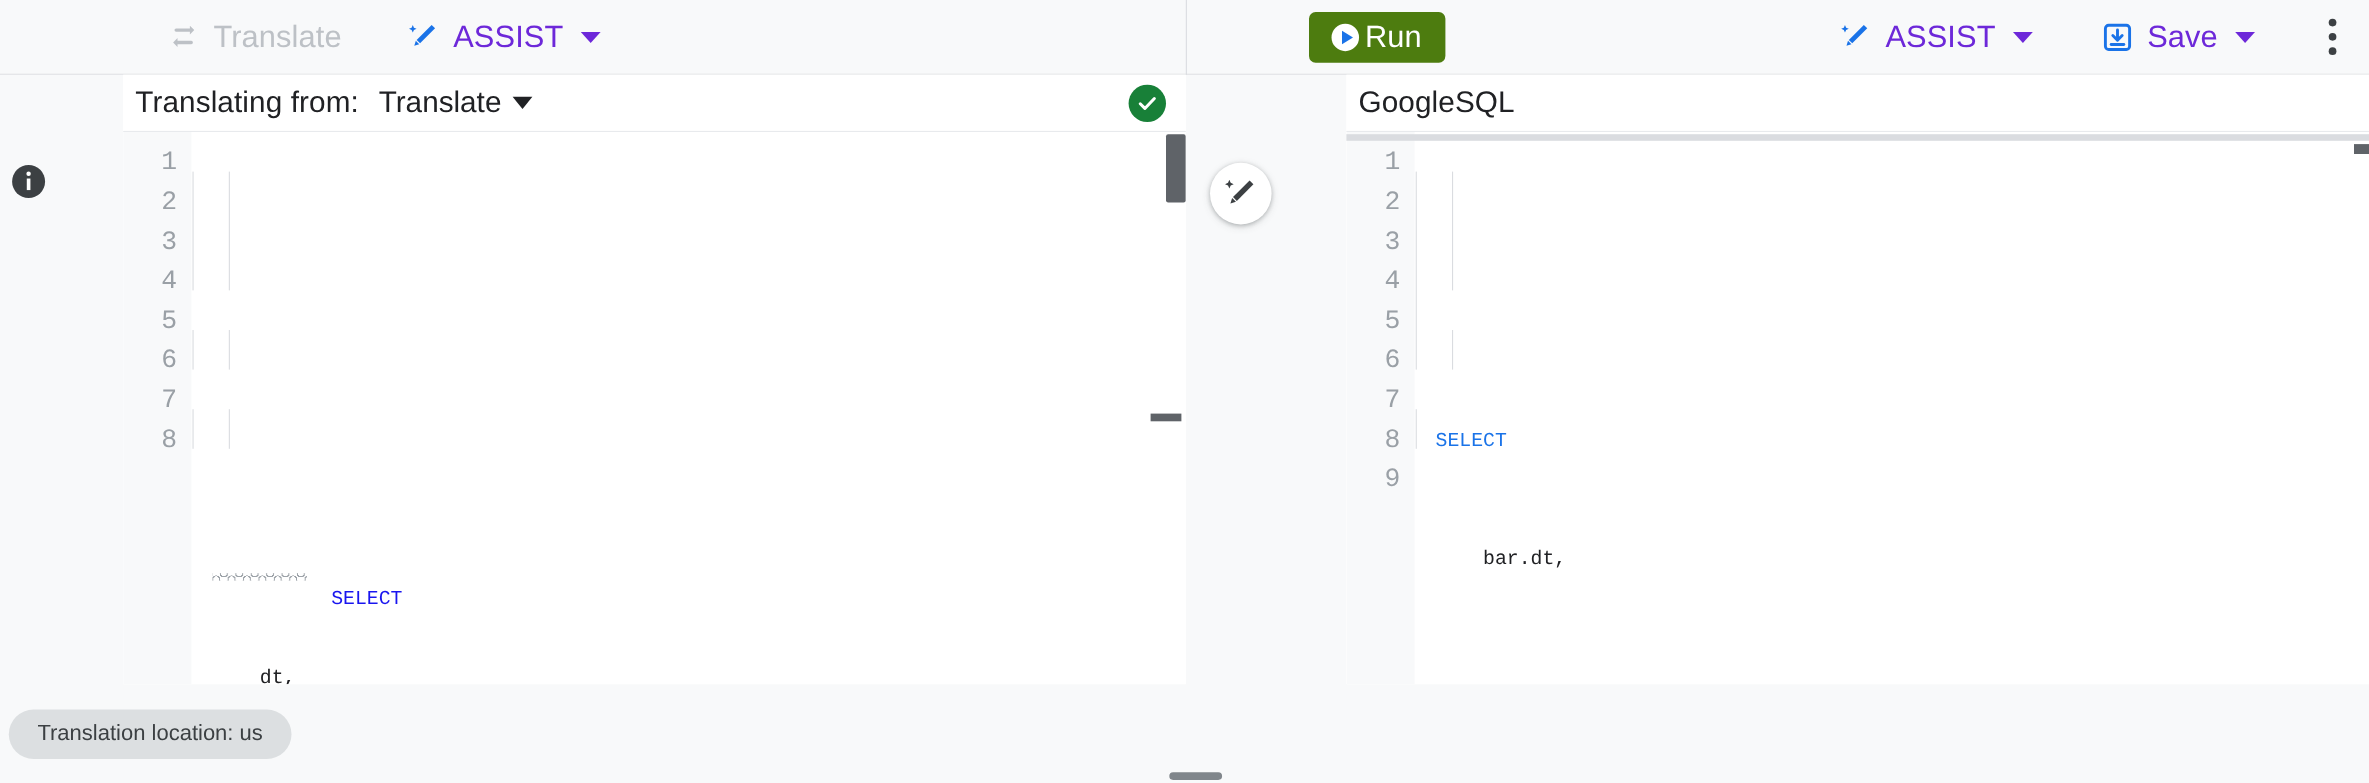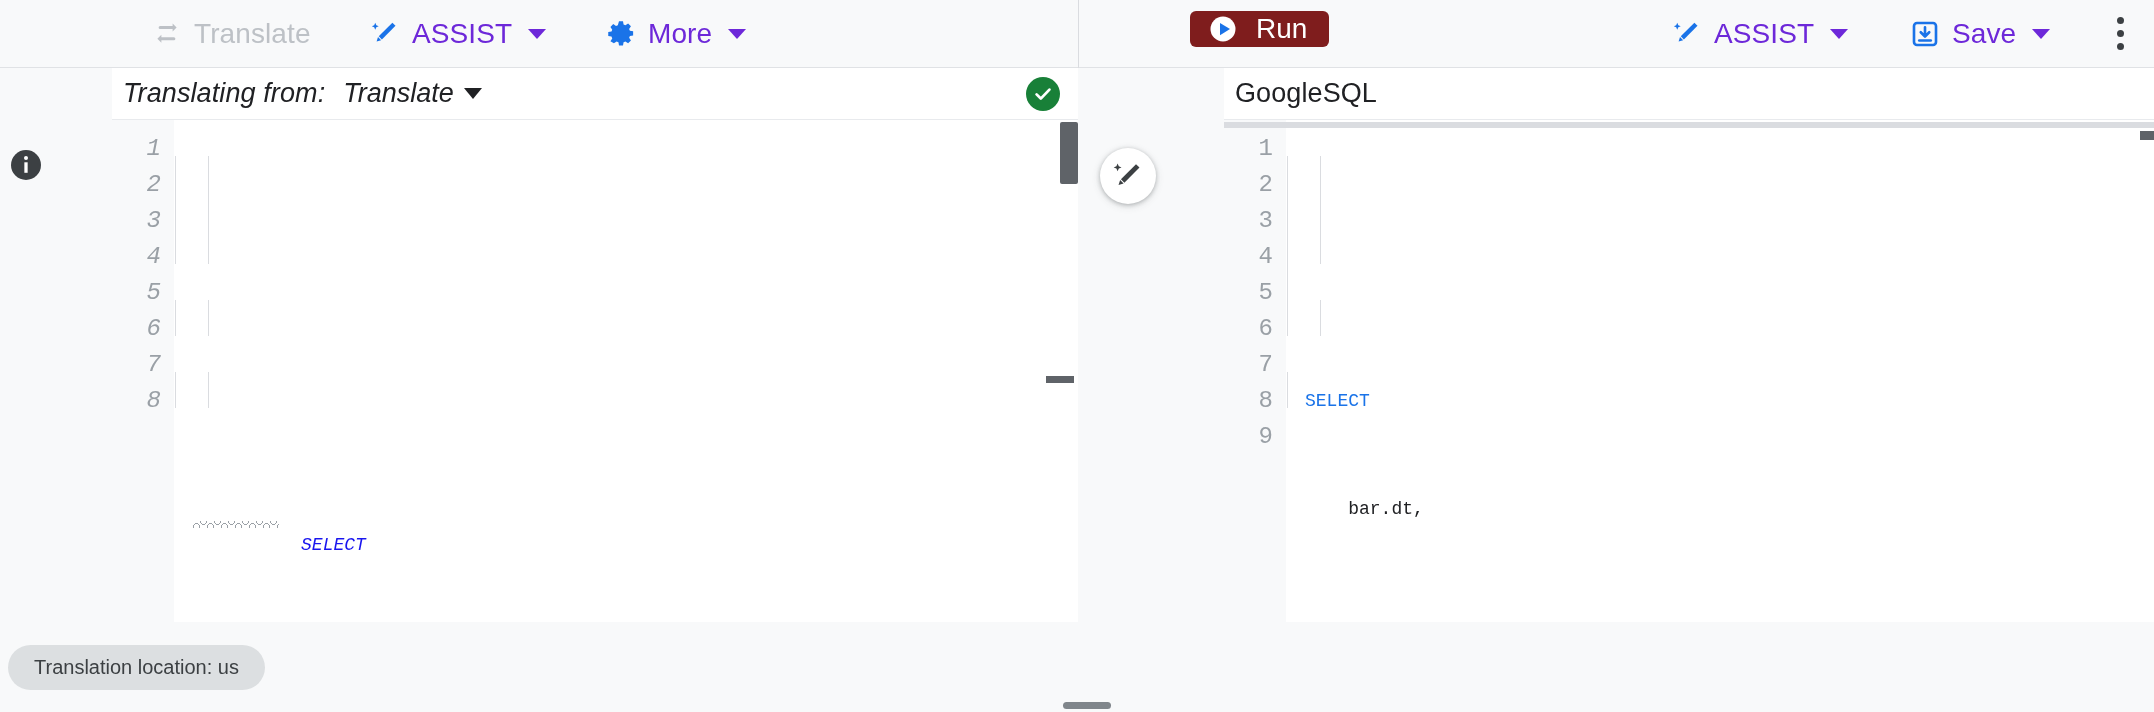--- a/index.html
+++ b/index.html
@@ -32,37 +32,37 @@
   .ico{display:inline-flex;align-items:center;justify-content:center;flex:0 0 auto;}
 
   
   .tb-divider{
     position:absolute;top:0;left:1078px;width:1px;height:68px;background:#dadce0;
   }
 
   
   .run-btn{
     position:absolute;top:11px;left:1190px;
-    height:36px;box-sizing:border-box;
-    display:flex;align-items:center;gap:18px;
-    background:#7f1d1d;color:#fff;border-radius:6px;
+    height:46px;box-sizing:border-box;
+    display:flex;align-items:center;gap:3px;
+    background:#4d7c0f;color:#fff;border-radius:6px;
     padding:0 22px 0 18px;font-size:28px;cursor:pointer;user-select:none;
   }
 
   
   .kebab{
     position:absolute;top:50%;transform:translateY(-50%);left:2103px;
     width:34px;height:44px;display:flex;flex-direction:column;
     align-items:center;justify-content:center;gap:6px;cursor:pointer;
   }
   .kebab i{display:block;width:7px;height:7px;border-radius:50%;background:#3c4043;}
 
   
   .panel{position:absolute;top:68px;background:#fff;}
-  .panel-left{left:112px;width:966px;height:554px;font-style:italic;}
+  .panel-left{left:112px;width:966px;height:554px;}
   .panel-right{left:1224px;width:964px;height:554px;}
 
   .panel-head{
     position:relative;height:52px;box-sizing:border-box;
     border-bottom:1px solid #e8eaed;background:#fff;
     display:flex;align-items:center;padding-left:11px;
   }
   .panel-head .lbl{font-size:27px;color:#202124;letter-spacing:.1px;white-space:nowrap;}
   .panel-head .select{
     display:flex;align-items:center;gap:10px;margin-left:18px;
@@ -152,30 +152,20 @@
         <svg width="30" height="30" viewBox="0 0 24 24" fill="#1a73e8">
           <path d="M4.2 3.0l.85 1.9 1.9.85-1.9.85-.85 1.9-.85-1.9L1.45 5.75l1.9-.85z"></path>
           <path d="M17.9 2.9l2.5 2.5-10.9 10.9-2.5-2.5z"></path>
           <path d="M6.4 14.4l2.5 2.5-3.6 1.1z"></path>
         </svg>
       </span>
       <span>ASSIST</span>
       <span class="caret"></span>
     </div>
 
-    <div class="tb-btn" style="left:598px;">
-      <span class="ico">
-        <svg width="30" height="30" viewBox="0 0 24 24" fill="#1a73e8">
-          <path d="M12 8.4a3.6 3.6 0 1 0 0 7.2 3.6 3.6 0 0 0 0-7.2zm0 5.4a1.8 1.8 0 1 1 0-3.6 1.8 1.8 0 0 1 0 3.6z"></path>
-          <path d="M10.4 1.8h3.2l.45 2.6 1.45.6 2.2-1.45 2.25 2.25-1.45 2.2.6 1.45 2.6.45v3.2l-2.6.45-.6 1.45 1.45 2.2-2.25 2.25-2.2-1.45-1.45.6-.45 2.6h-3.2l-.45-2.6-1.45-.6-2.2 1.45L3.55 17.7 5 15.5l-.6-1.45-2.6-.45v-3.2l2.6-.45L5 8.5 3.55 6.3 5.8 4.05l2.2 1.45 1.45-.6z"></path>
-        </svg>
-      </span>
-      <span>More</span>
-      <span class="caret"></span>
-    </div>
 
     <div class="tb-divider"></div>
 
     <div class="run-btn">
       <span class="ico">
         <svg width="30" height="30" viewBox="0 0 24 24">
           <circle cx="12" cy="12" r="10" fill="#ffffff"></circle>
           <path d="M9.6 7.1l8 4.9-8 4.9z" fill="#1a73e8"></path>
         </svg>
       </span>
@@ -245,20 +235,21 @@
         <div class="ind" style="left:34px;top:36px;height:108px;"></div>
         <div class="ind" style="left:1px;top:180px;height:36px;"></div>
         <div class="ind" style="left:34px;top:180px;height:36px;"></div>
         <div class="ind" style="left:1px;top:252px;height:36px;"></div>
         <div class="ind" style="left:34px;top:252px;height:36px;"></div>
 
         <div class="row">
           <span class="kw">SELECT</span>
           <span class="squiggle"></span>
         </div>
+        <div class="row">    dt,</div>
         
         
         
         
         
         
       </div>
 
       <div class="vthumb" style="right:0;top:2px;width:18px;height:62px;"></div>
       <div class="vthumb" style="right:4px;top:256px;width:28px;height:7px;border-radius:0;"></div>

